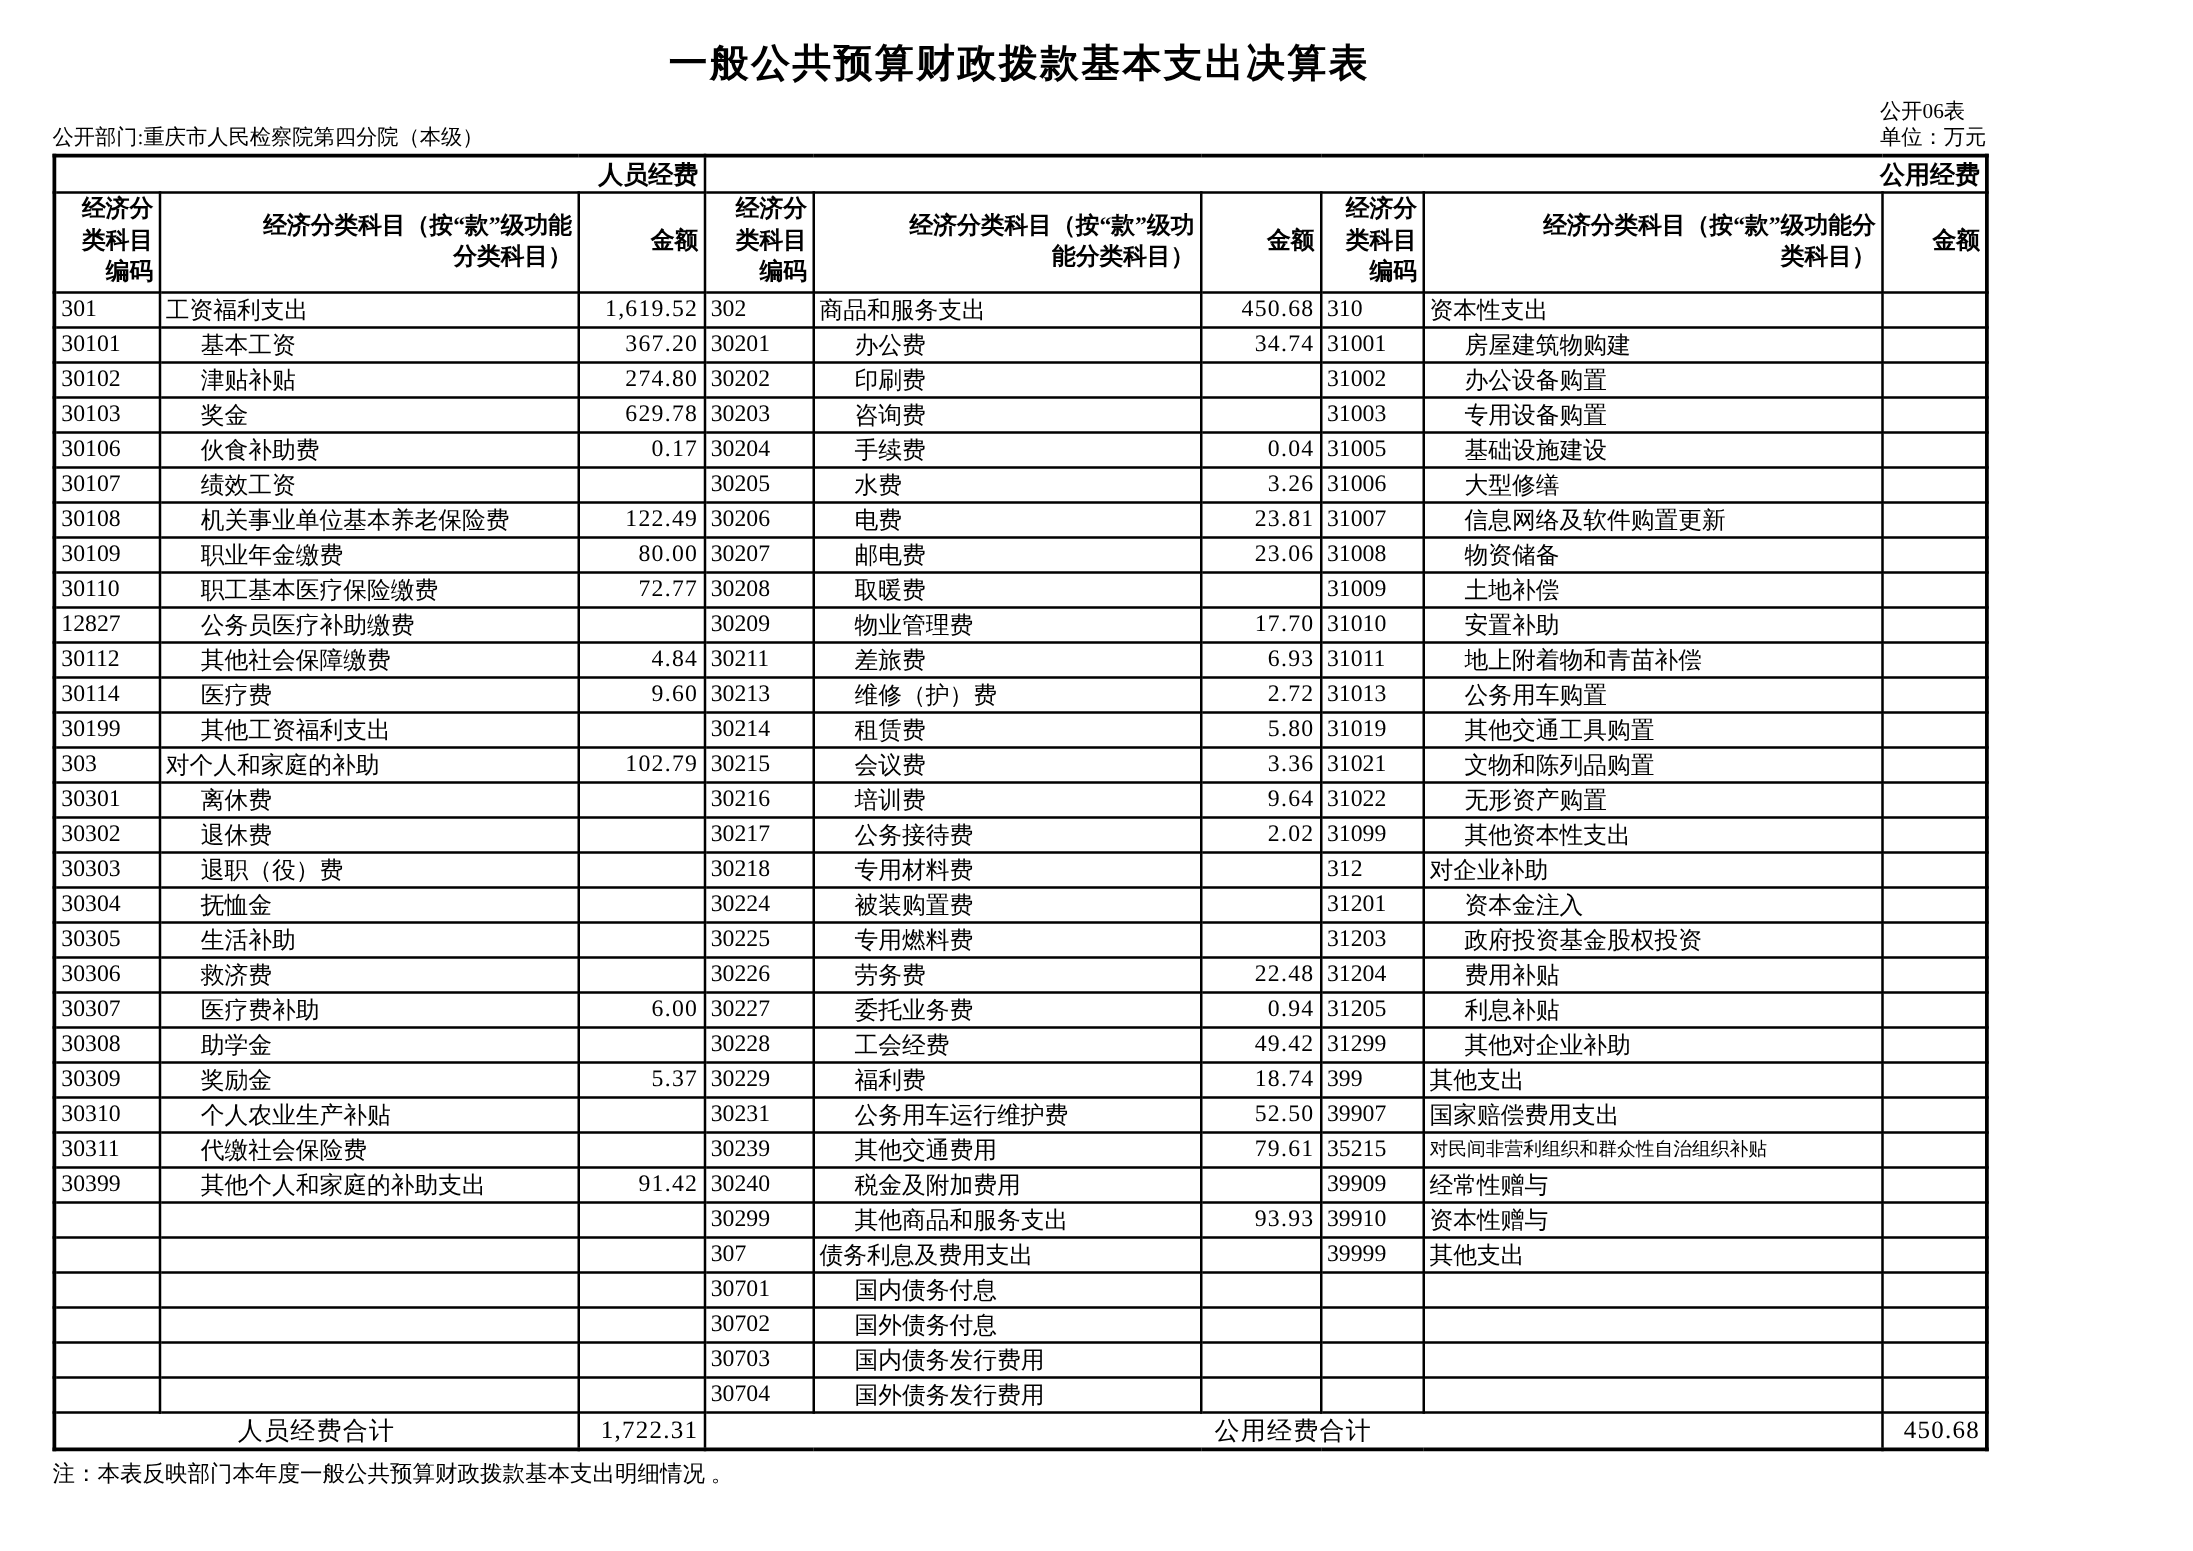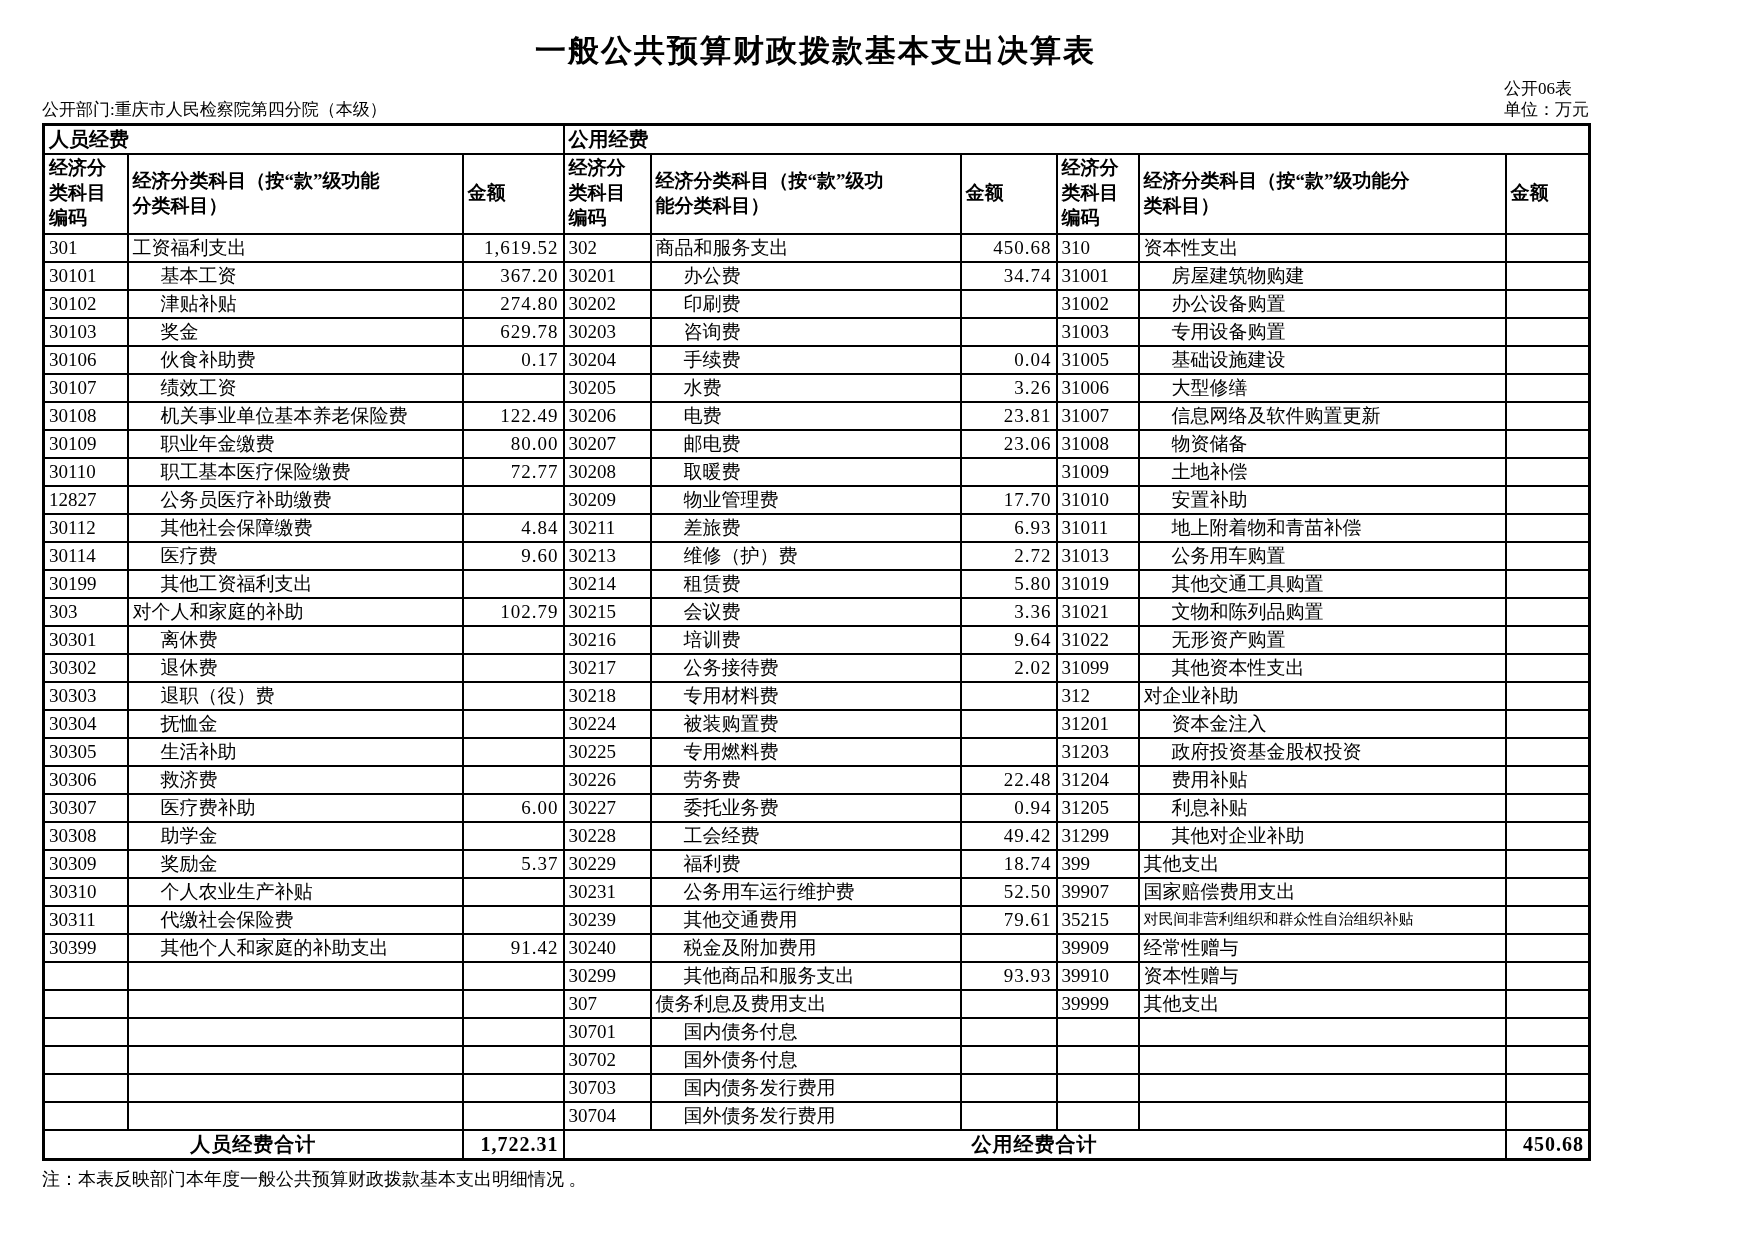--- a/index.html
+++ b/index.html
@@ -19,32 +19,32 @@
   }
   .meta-right { }
   table.fin {
     border-collapse:collapse; table-layout:fixed; width:1547px;
     border:3px solid #000;
   }
   table.fin th, table.fin td {
     border:2px solid #000; padding:0 4px; overflow:hidden;
     vertical-align:middle;
   }
-  thead th { font-weight:bold; text-align:left; font-size:19px; }
+  thead th { font-weight:bold; text-align:right; font-size:19px; }
   tr.group-row th { height:24px; font-size:20px; }
   tr.colhead-row th { height:78px; white-space:pre-line; line-height:1.3; }
   tbody td { height:25px; font-size:19px; white-space:nowrap; }
   td.code-cell   { text-align:left; padding-left:5px; }
   td.subject-cell{ text-align:left; padding-left:6px; }
   td.subject-cell.indent { padding-left:32px; }
   td.subject-cell.small  { font-size:15px; }
   td.amount-cell { text-align:right; padding-right:5px; letter-spacing:1px; }
   tfoot td { height:27px; border-top:3px solid #000; font-size:20px; }
-  tfoot td.total-label { text-align:center; font-weight:bold; letter-spacing:1px; }
-  tfoot td.amount-cell { font-weight:bold; }
+  tfoot td.total-label { text-align:center; font-weight:normal; letter-spacing:1px; }
+  tfoot td.amount-cell { font-weight:normal; }
   .note { margin-top:6px; font-size:18px; }
 </style>
 </head>
 <body>
 
 <div class="sheet">
 
   <div class="page-title">一般公共预算财政拨款基本支出决算表</div>
 
   <div class="meta-row">

